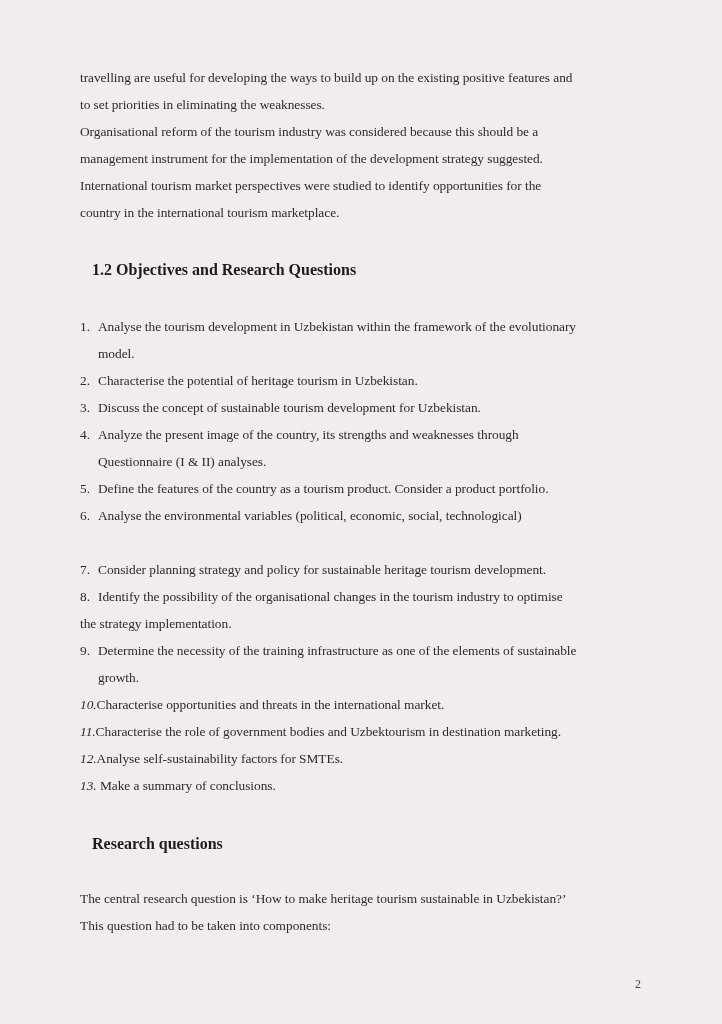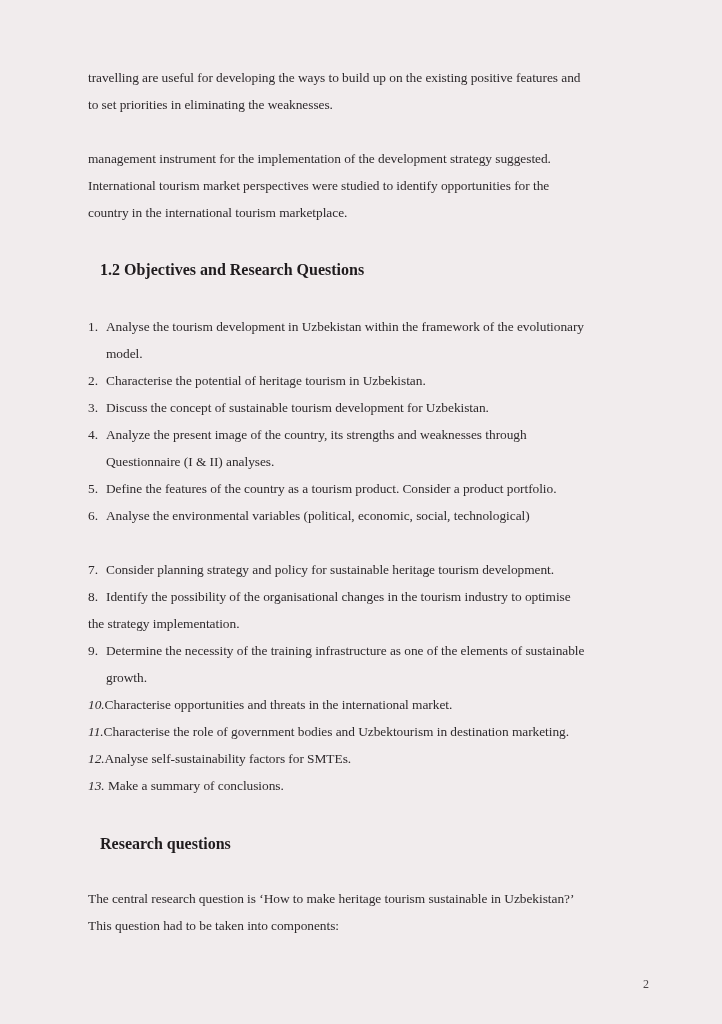--- a/index.html
+++ b/index.html
@@ -10,21 +10,21 @@
       width: 722px;
       height: 1024px;
       background: #f1eced;
       overflow: hidden;
       position: relative;
       font-family: "Liberation Serif", "DejaVu Serif", serif;
       color: #2e2a2c;
     }
     .page {
       position: absolute;
-      left: 16px; top: 0;
+      left: 8px; top: 0;
       width: 588px;
       height: 1024px;
     }
     .line {
       position: absolute;
       left: 72px;
       font-size: 13.4px;
       line-height: 18px;
       white-space: nowrap;
       letter-spacing: -0.05px;
@@ -70,20 +70,21 @@
       top: -6px;
     }
   </style>
 </head>
 <body>
 
 <div class="page">
 
   <div class="line" style="top:69px">travelling are useful for developing the ways to build up on the existing positive features and</div>
   <div class="line" style="top:96px">to set priorities in eliminating the weaknesses.</div>
+  <div class="line" style="top:123px">Organisational reform of the tourism industry was considered because this should be a</div>
   <div class="line" style="top:150px">management instrument for the implementation  of the development strategy suggested.</div>
   <div class="line" style="top:177px">International tourism market perspectives were studied to identify opportunities for the</div>
   <div class="line" style="top:204px">country in the international tourism marketplace.</div>
 
   <div class="heading" style="top:260px">1.2 Objectives and Research Questions</div>
 
   <div class="line" style="top:318px">
     <span class="num">1.</span><span>Analyse the tourism development in Uzbekistan within the framework of  the evolutionary</span>
   </div>
   <div class="line indent" style="top:345px">model.</div>

